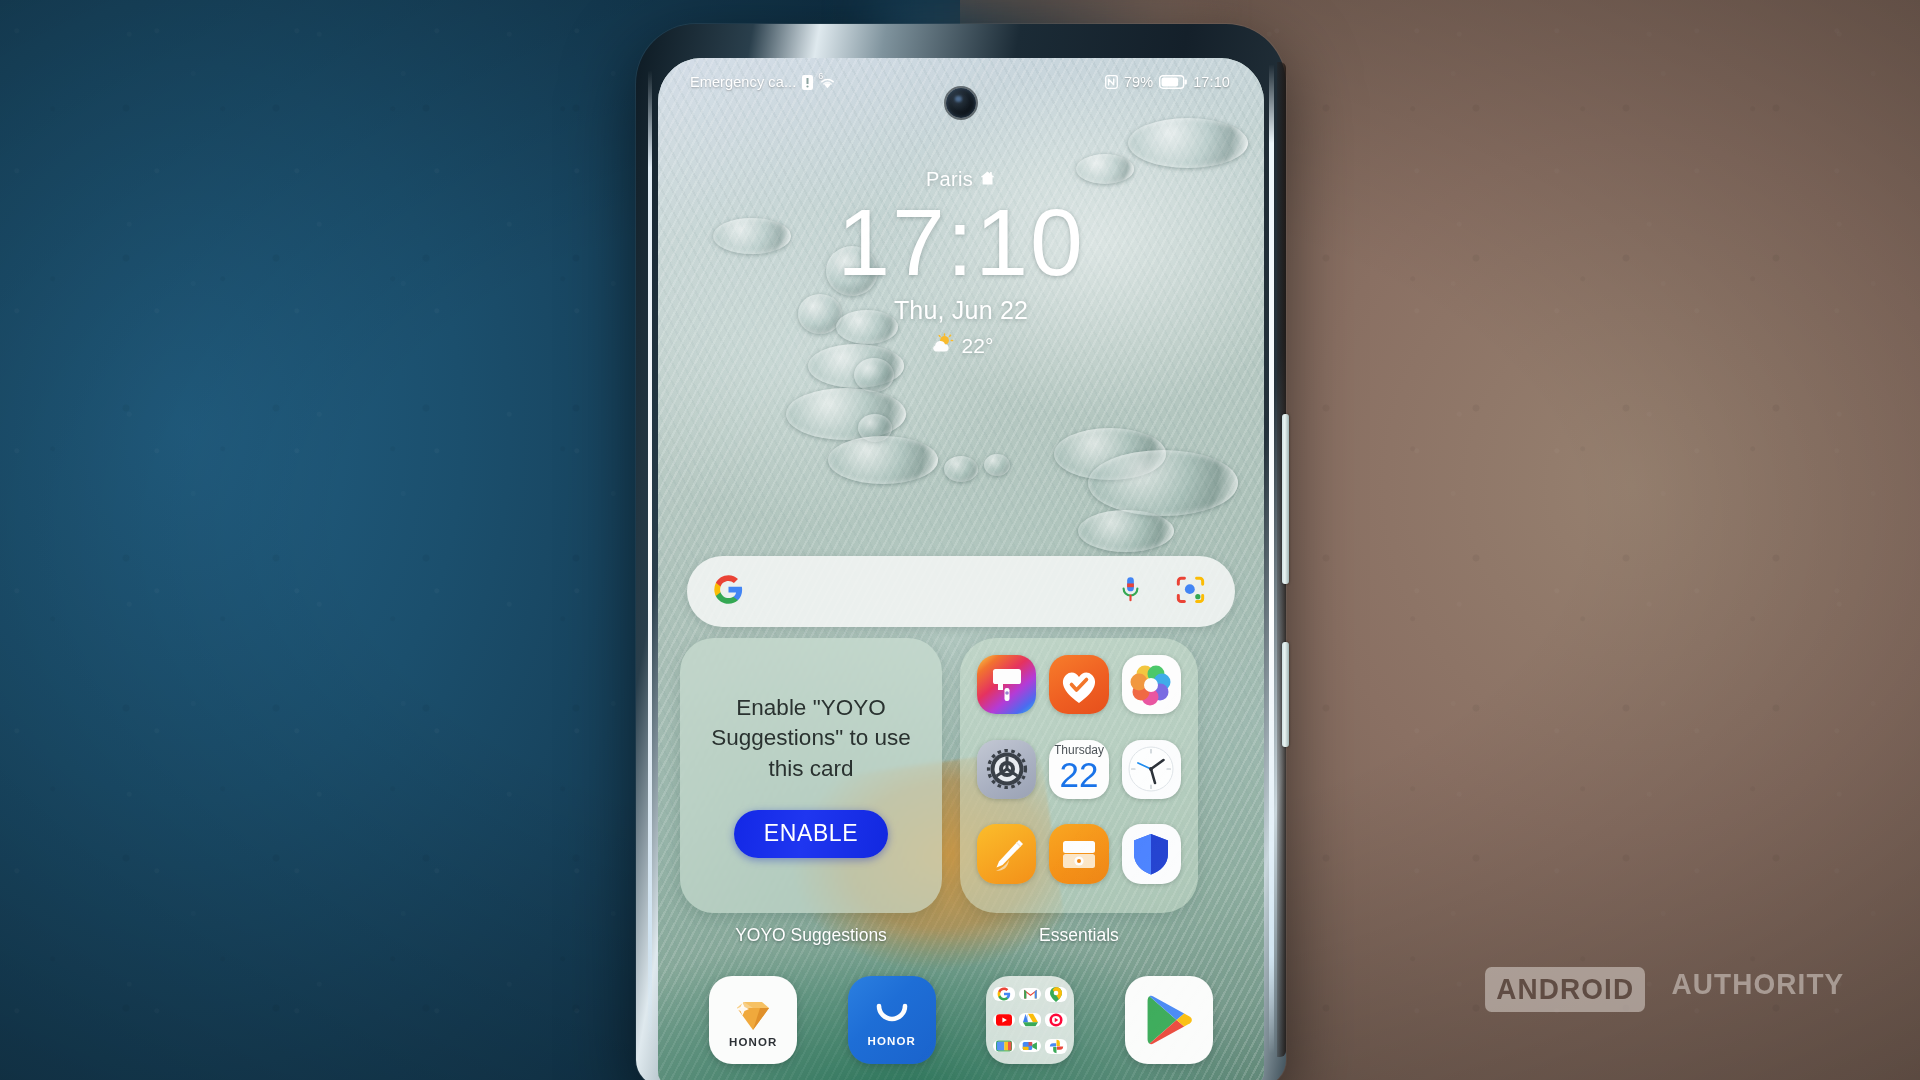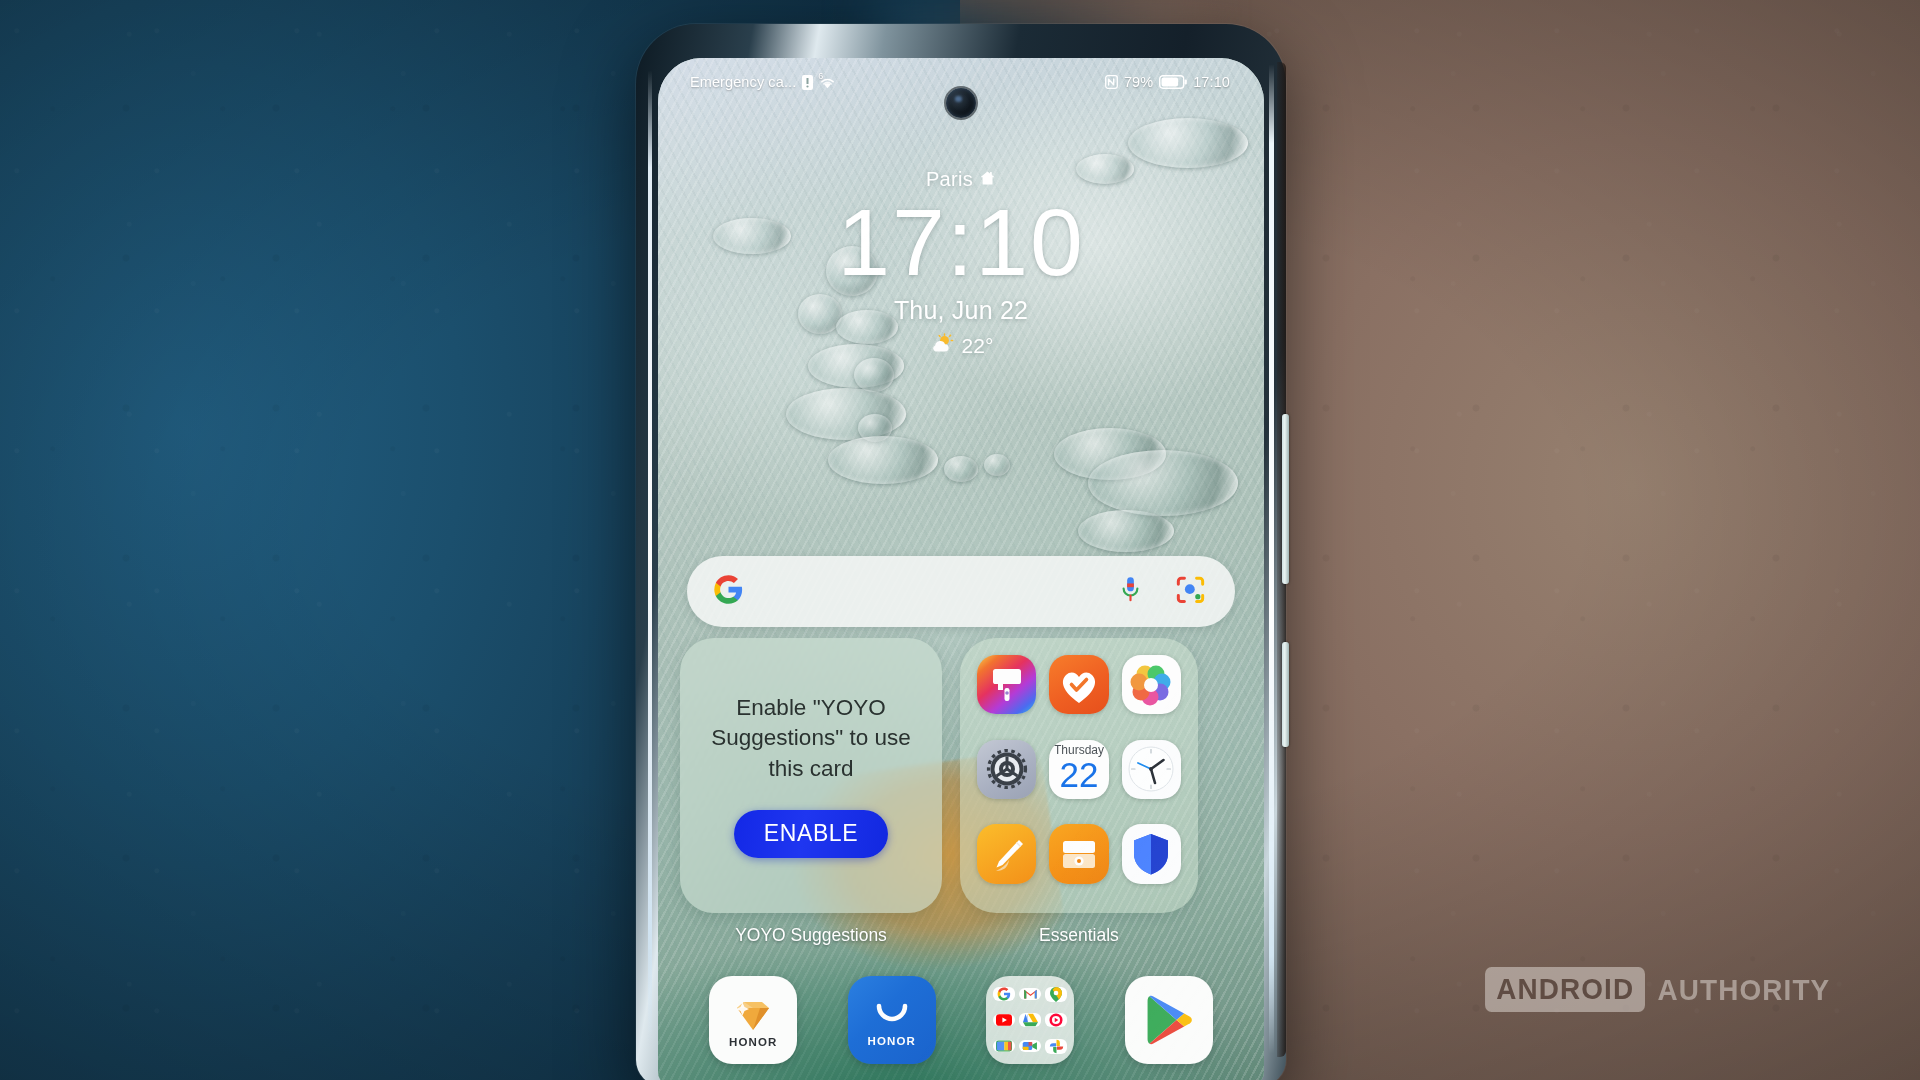--- a/index.html
+++ b/index.html
@@ -39,21 +39,21 @@
     opacity:.9;
   }
   .bg-vignette {
     position:absolute; inset:0;
     background:radial-gradient(ellipse 80% 75% at 50% 48%, rgba(0,0,0,0) 40%, rgba(0,0,0,.28) 100%);
   }
 
   
   #watermark {
     position:absolute; left:1479px; top:967px;
-    display:flex; align-items:center; gap:0;
+    display:flex; align-items:flex-start; gap:14px;
     opacity:.62;
   }
   #watermark .wm-box {
     background:#cfc6c0; color:#57453d;
     font-weight:bold; font-size:30px; letter-spacing:1.2px;
     padding:5px 12px 6px; border-radius:7px;
     font-stretch:condensed; transform:scaleX(.93);
   }
   #watermark .wm-plain {
     color:#cfc6c0; font-weight:bold; font-size:30px; letter-spacing:1.2px;

